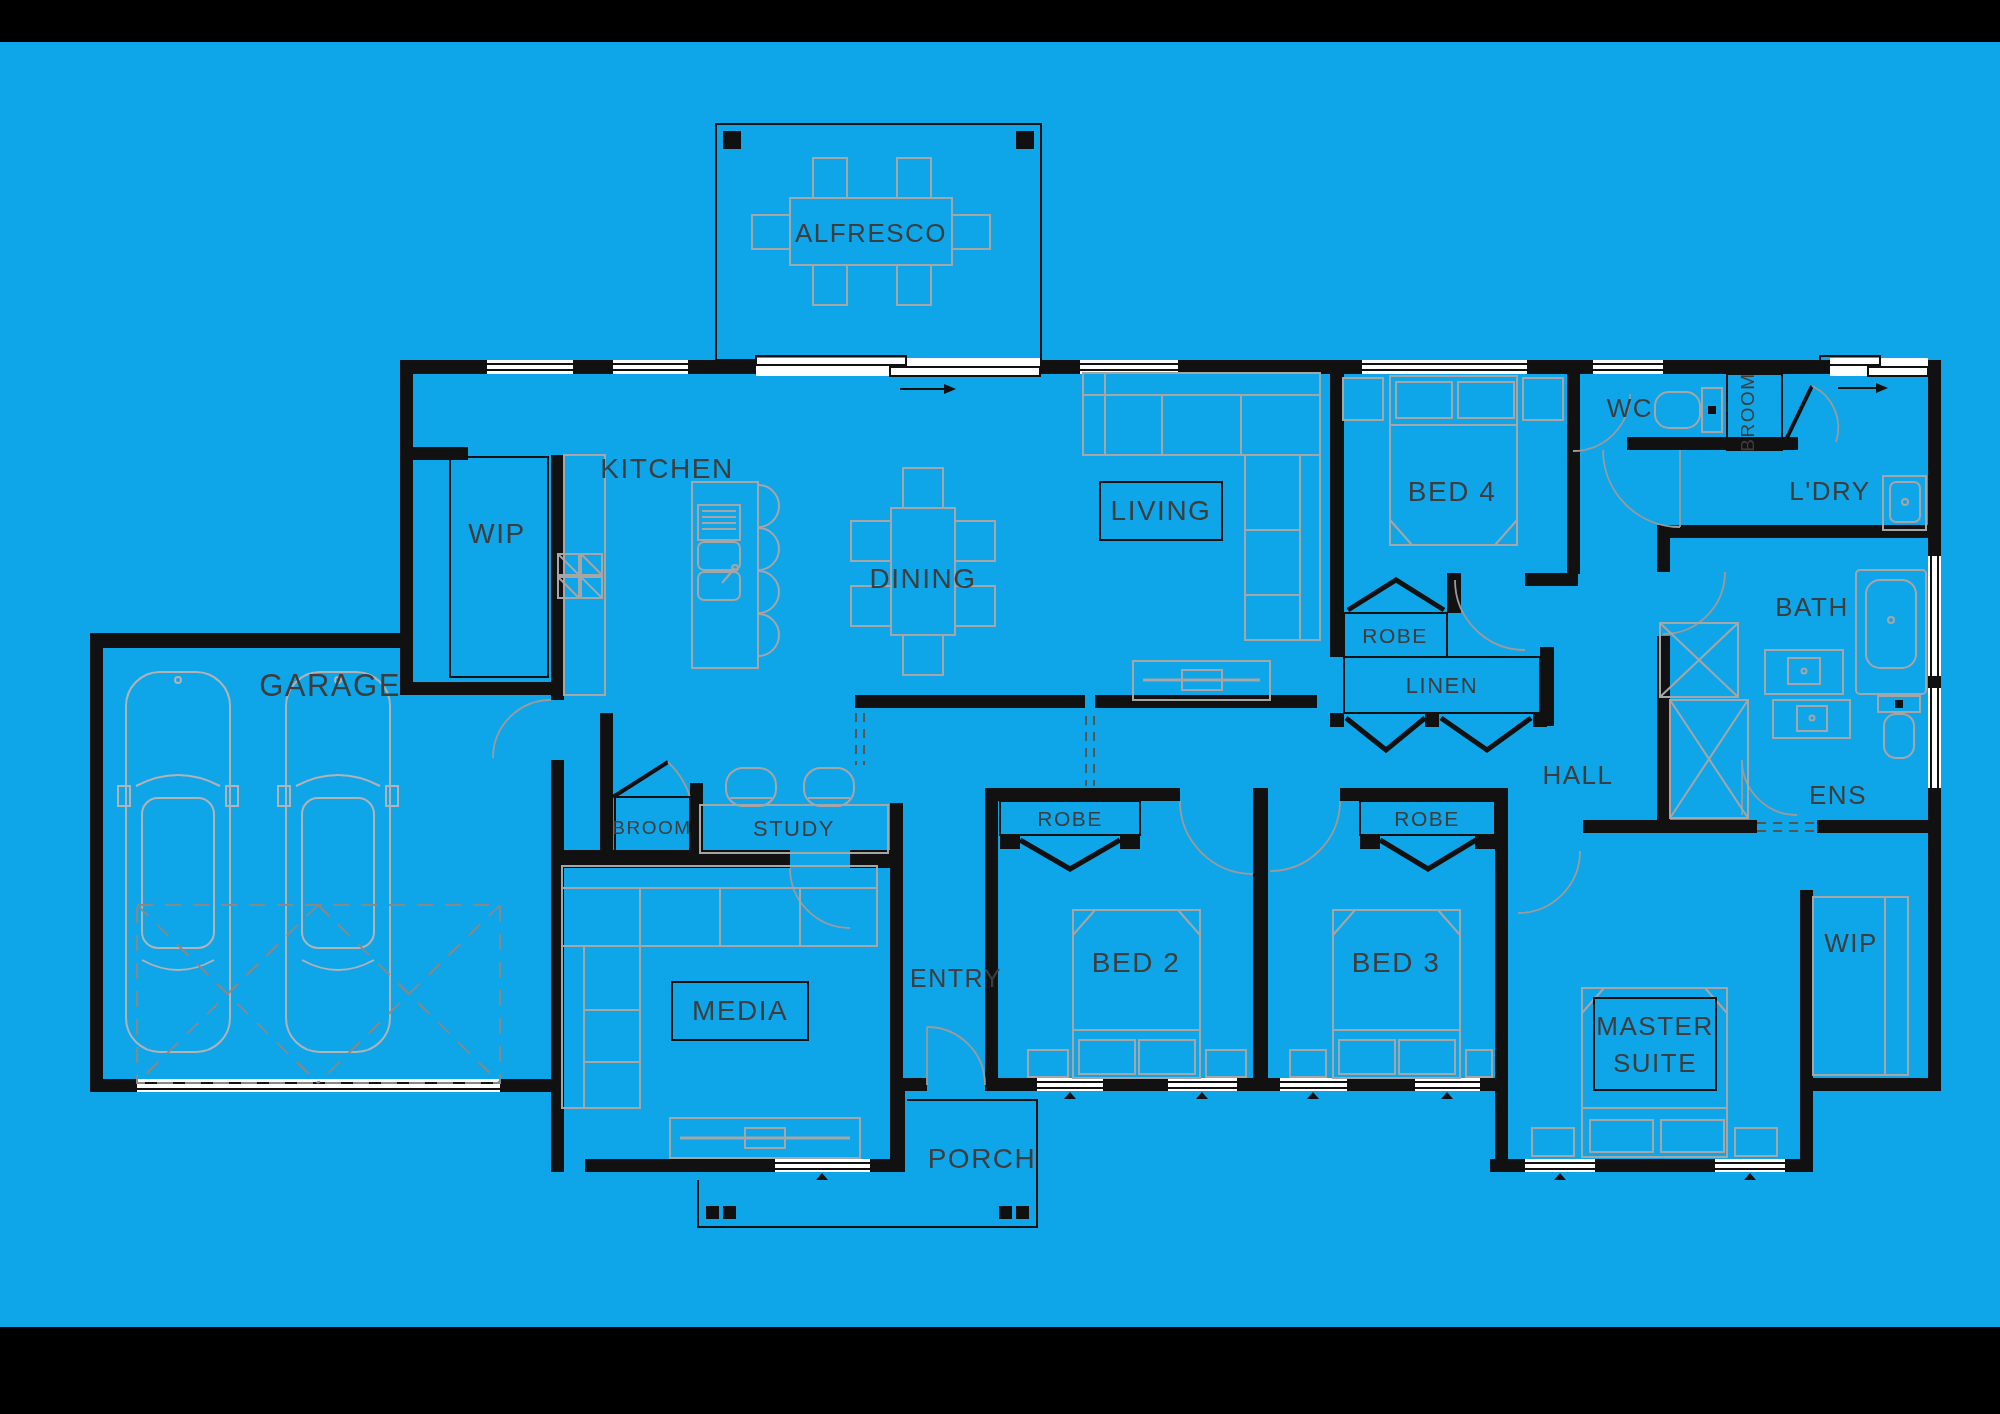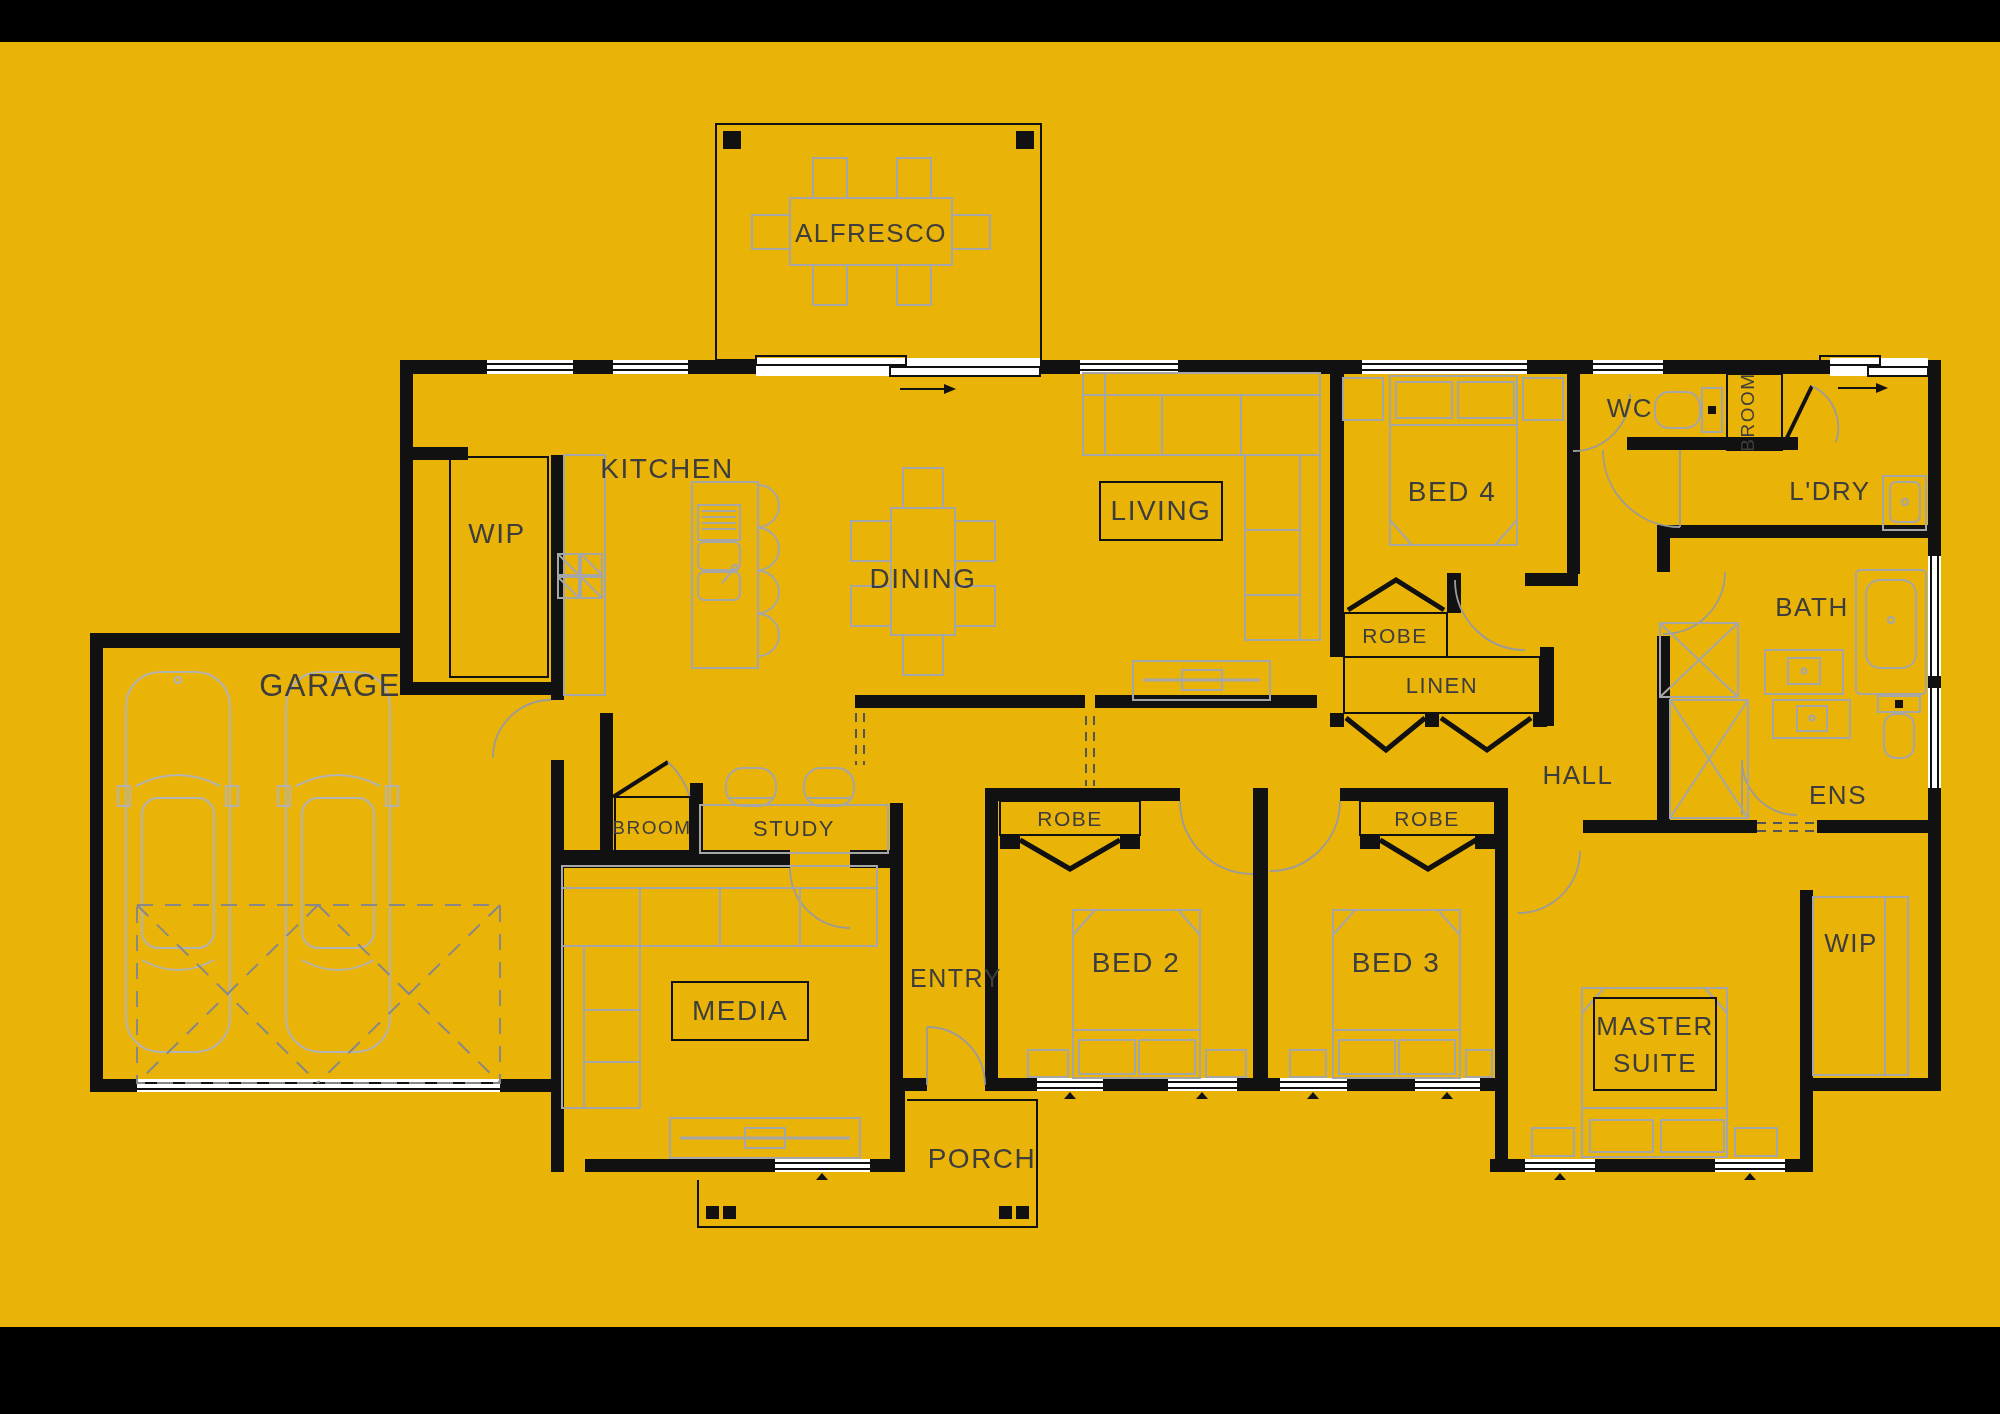--- a/index.html
+++ b/index.html
@@ -1,16 +1,16 @@
 <!DOCTYPE html>
 <html><head>
 <meta charset="utf-8">
 <style>
   html,body{margin:0;padding:0;background:#ffffff;}
-  .stage{position:relative;width:2000px;height:1414px;background:#eab308;overflow:hidden;}
+  .stage{position:relative;width:2000px;height:1414px;background:#0ea5e9;overflow:hidden;}
   .bar{position:absolute;left:0;width:2000px;background:#000;}
   .bar.top{top:0;height:42px;}
   .bar.bottom{top:1327px;height:87px;}
   svg{position:absolute;left:0;top:0;}
   .wall{fill:#111111;stroke:none;}
   .thinline{fill:none;stroke:#111111;stroke-width:2;}
   .furn{fill:none;stroke:#a6a6a6;stroke-width:2;}
   .car{fill:none;stroke:#b3b3b3;stroke-width:2;}
   .door{fill:none;stroke:#9b9b9b;stroke-width:1.8;}
   .leaf{stroke:#111111;stroke-width:4;}

